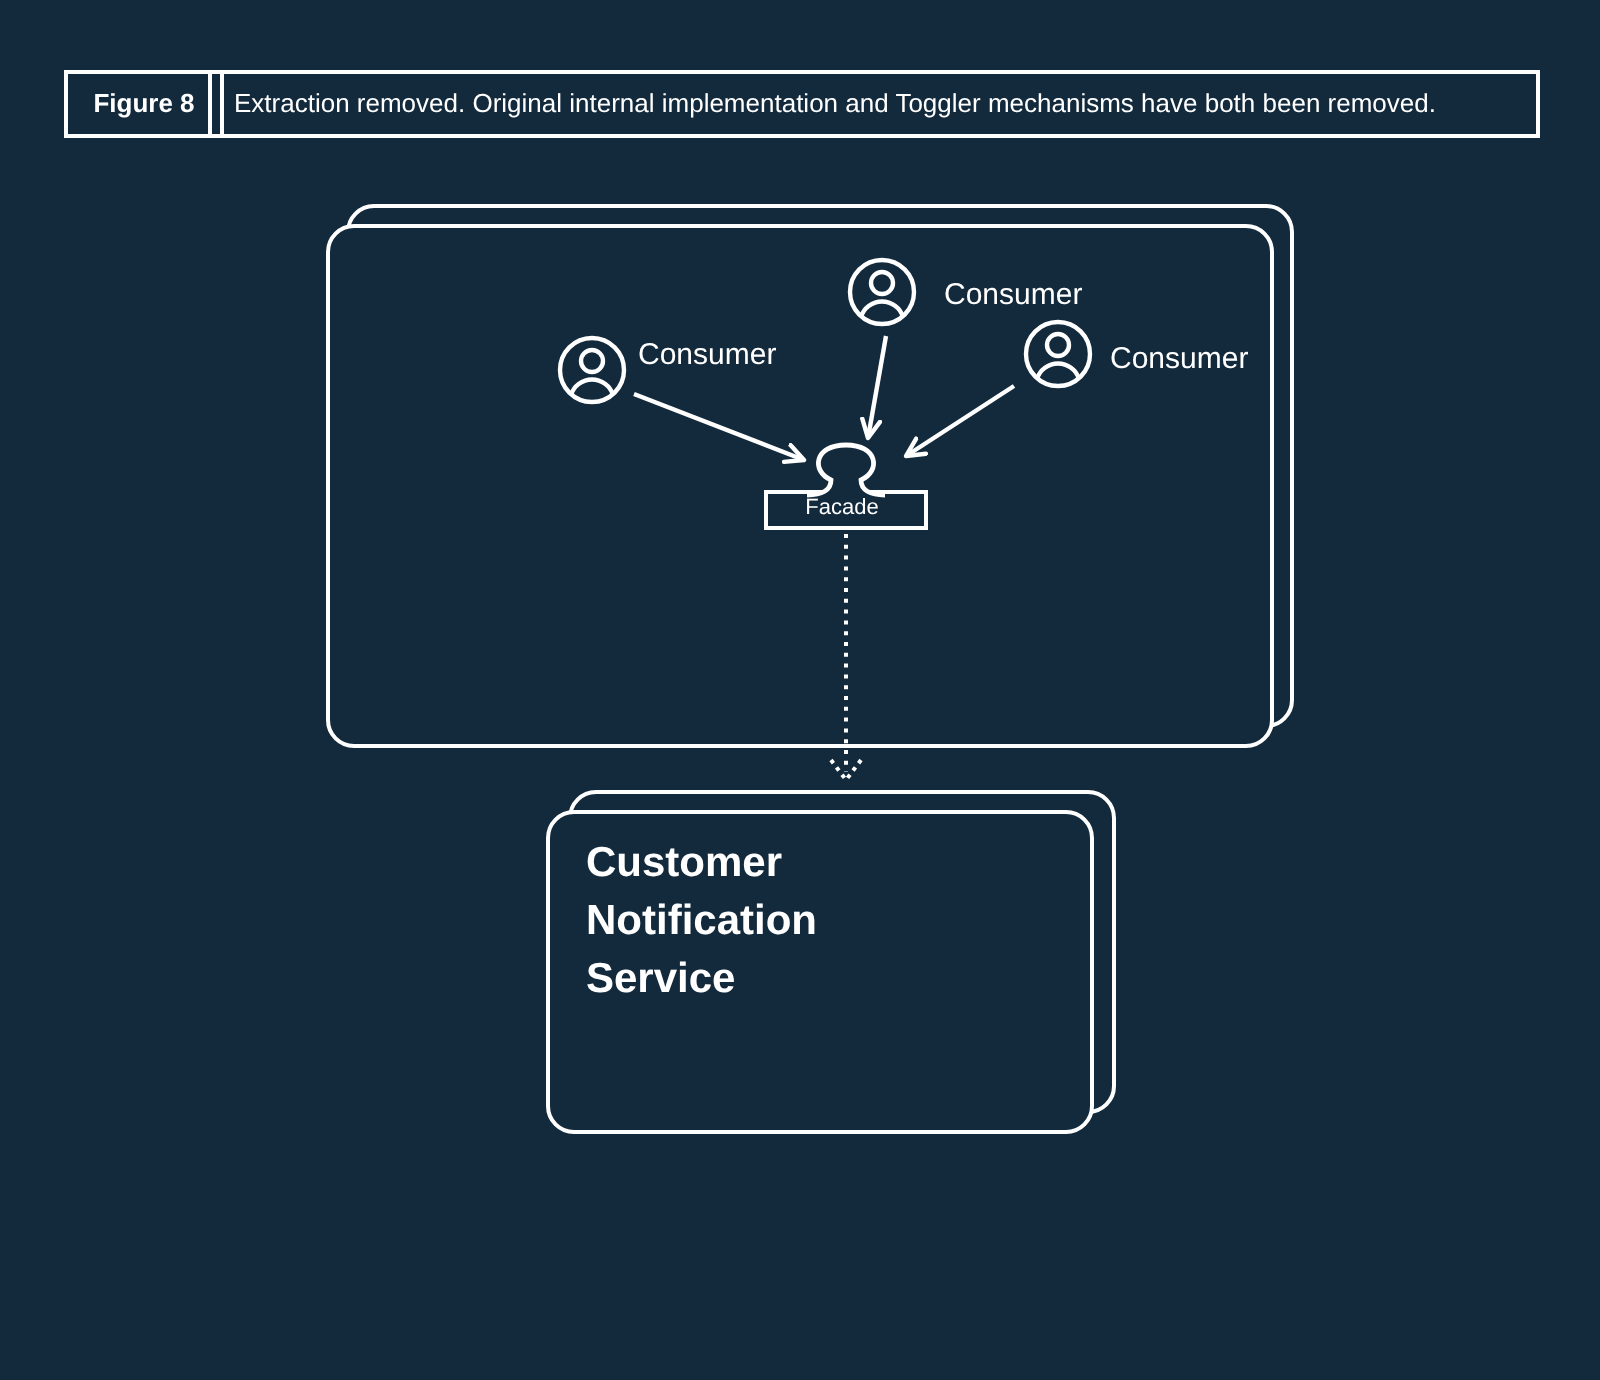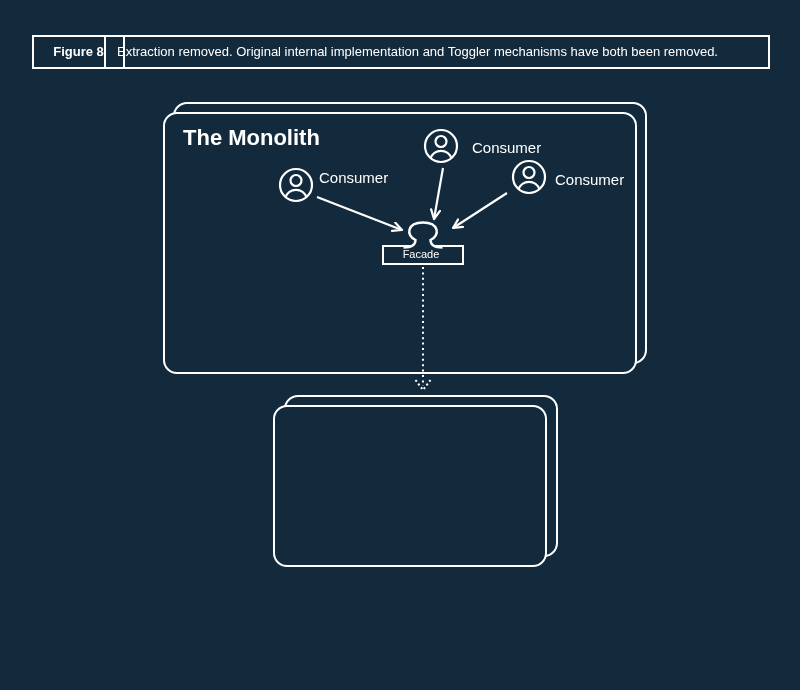--- a/index.html
+++ b/index.html
@@ -14,21 +14,21 @@
     width: 800px;
     height: 690px;
     background: #132a3c;
     overflow: hidden;
     color: #ffffff;
   }
   .abs { position: absolute; box-sizing: border-box; }
 
   
   .fig-label-box {
-    left: 32px; top: 35px; width: 93px; height: 34px;
+    left: 32px; top: 35px; width: 80px; height: 34px;
     border: 2px solid #ffffff;
     text-align: center;
     line-height: 30px;
     font-size: 13px;
     font-weight: bold;
     color: #ffffff;
   }
   .fig-caption-box {
     left: 104px; top: 35px; width: 666px; height: 34px;
     border: 2px solid #ffffff;
@@ -127,21 +127,21 @@
     <path d="M 403.5 247.5
              C 411 247.5 415.5 245 415.5 240
              C 405.5 235.5 407 222.5 423 222.5
              C 439 222.5 440.5 235.5 430.5 240
              C 430.5 245 435 247.5 442.5 247.5" fill="#132a3c" stroke="#ffffff" stroke-width="2.4"></path>
 
     <path d="M 423 267 L 423 386" fill="none" stroke="#ffffff" stroke-width="2" stroke-dasharray="2 3.4"></path>
     <path d="M 415.5 380 L 423 390 M 430.5 380 L 423 390" fill="none" stroke="#ffffff" stroke-width="2" stroke-dasharray="2 2.6"></path>
   </svg>
 
-  <div class="abs monolith-title">The Monolith</div>
 
   <div class="abs consumer-label c1">Consumer</div>
   <div class="abs consumer-label c2">Consumer</div>
   <div class="abs consumer-label c3">Consumer</div>
 
   <div class="abs facade-label">Facade</div>
 
+  <div class="abs cns-title">Customer Notification Service</div>
 </div>
 
 </body></html>

